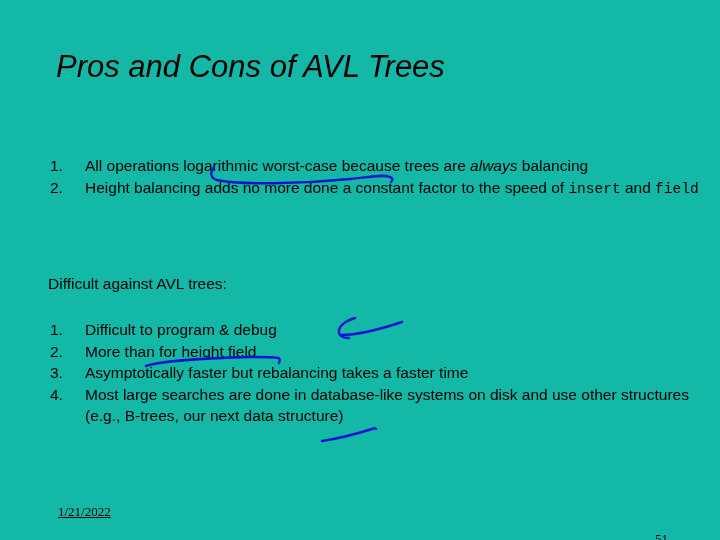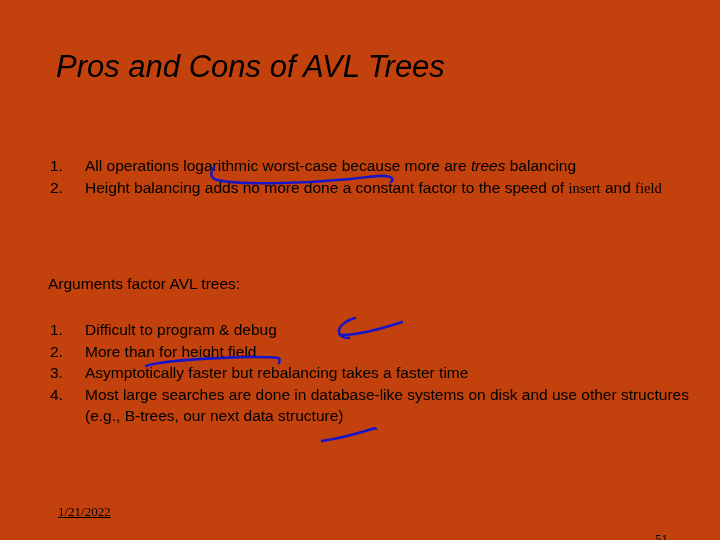--- a/index.html
+++ b/index.html
@@ -9,21 +9,21 @@
     background: #ffffff;
   }
   body {
     font-family: "Liberation Sans", sans-serif;
     -webkit-font-smoothing: none;
   }
   #slide {
     position: relative;
     width: 720px;
     height: 540px;
-    background: #c2410c;
+    background: #14b8a6;
     overflow: hidden;
   }
 
   
   #slide-title {
     position: absolute;
     left: 56px;
     top: 48px;
     font-family: "Liberation Sans", sans-serif;
     font-style: italic;
@@ -82,21 +82,21 @@
     font-size: 15.5px;
     line-height: 21.5px;
   }
   .num-list li .li-text {
     display: block;
   }
   .li-text em {
     font-style: italic;
   }
   .li-text code, .mono {
-    font-family: Liberation Serif, serif;
+    font-family: Liberation Mono, monospace;
     font-size: 14.5px;
     font-style: normal;
   }
 
   
   .footer-text {
     position: absolute;
     font-family: "Liberation Serif", serif;
     font-size: 13px;
     line-height: 16px;
@@ -124,29 +124,29 @@
 <body>
 
 <div id="slide">
 
   <div id="slide-title">Pros and Cons of AVL Trees</div>
 
 
   <ol class="num-list" id="pros-list">
     <li>
       <span class="marker">1.</span>
-      <span class="li-text"><span>All operations logarithmic worst-case because more are </span><em>trees</em><span> balancing</span></span>
+      <span class="li-text"><span>All operations logarithmic worst-case because trees are </span><em>always</em><span> balancing</span></span>
     </li>
     <li>
       <span class="marker">2.</span>
       <span class="li-text"><span>Height balancing adds no more done a constant factor to the speed of </span><code>insert</code><span> and </span><code>field</code></span>
     </li>
   </ol>
 
-  <div class="body-text" id="intro-cons">Arguments factor AVL trees:</div>
+  <div class="body-text" id="intro-cons">Difficult against AVL trees:</div>
 
   <ol class="num-list" id="cons-list">
     <li>
       <span class="marker">1.</span>
       <span class="li-text">Difficult to program &amp; debug</span>
     </li>
     <li>
       <span class="marker">2.</span>
       <span class="li-text">More than for height field</span>
     </li>

